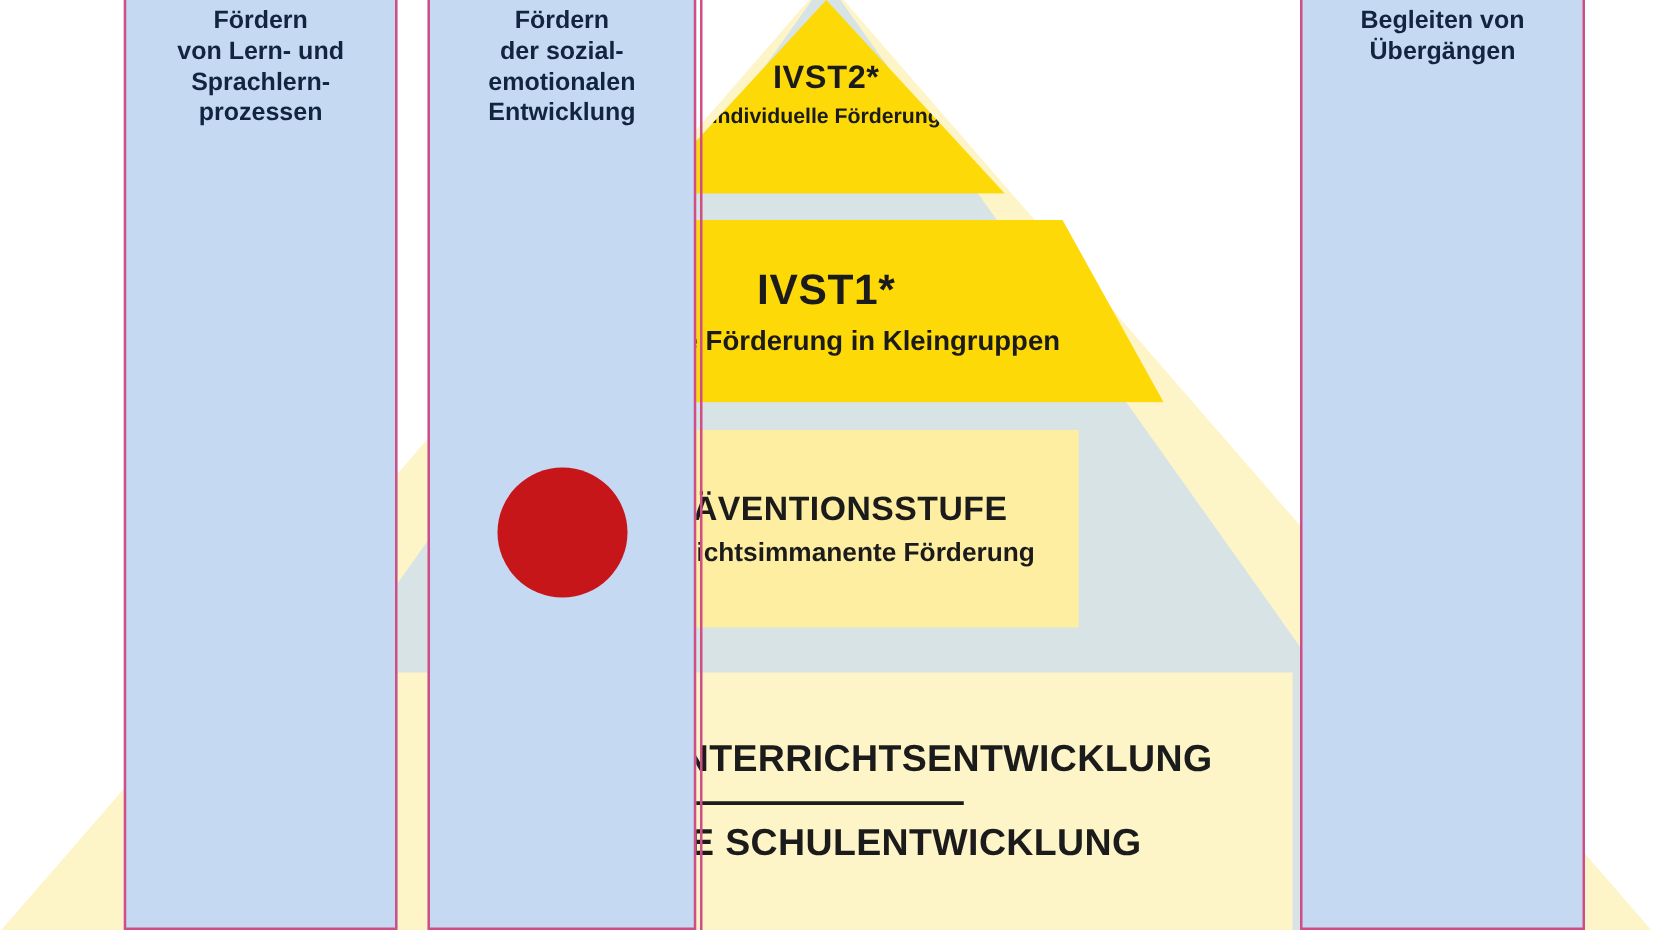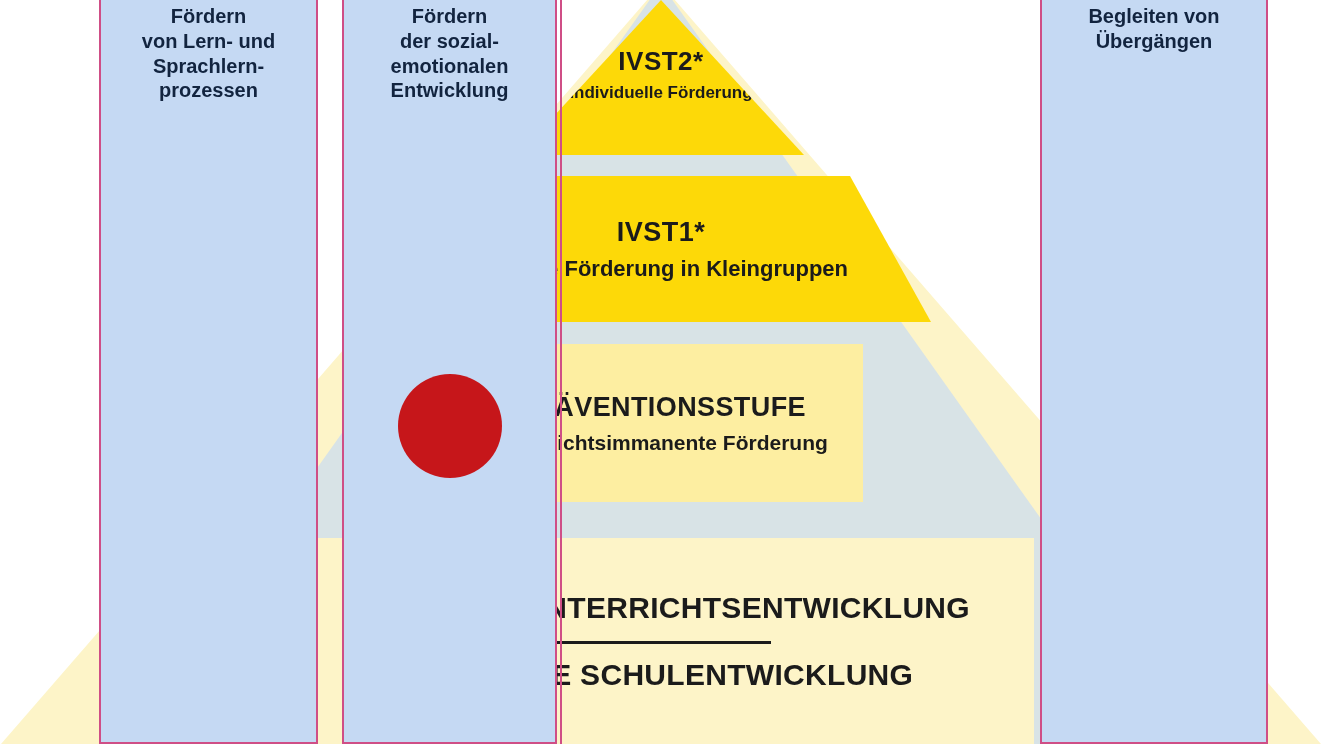--- a/index.html
+++ b/index.html
@@ -81,21 +81,21 @@
 
   
   .lvl1 {
     top: 176px;
     width: 540px;
     height: 146px;
     background: #fdd908;
     clip-path: polygon(15% 0%, 85% 0%, 100% 100%, 0% 100%);
   }
   .lvl1 .lvl-title {
-    font-size: 27px;
+    font-size: 34px;
     font-weight: bold;
     letter-spacing: 0.5px;
   }
   .lvl1 .lvl-sub {
     font-size: 22px;
     font-weight: bold;
     margin-top: 8px;
   }
 
   

